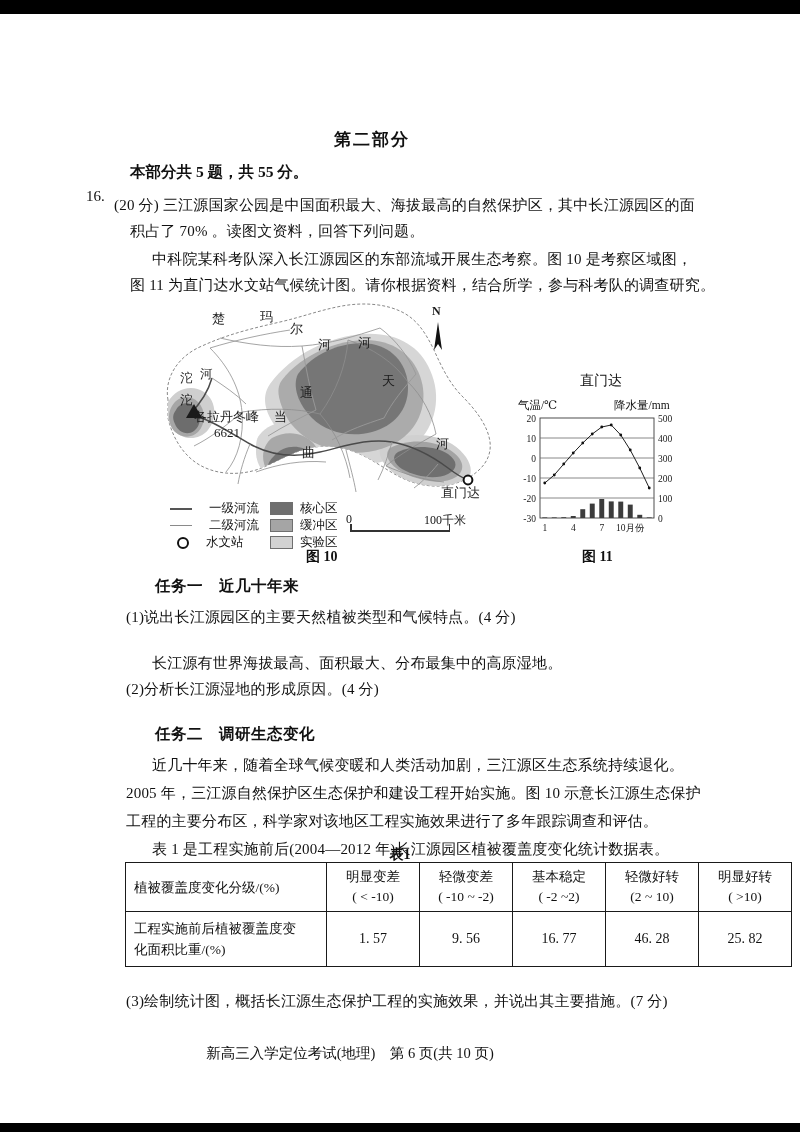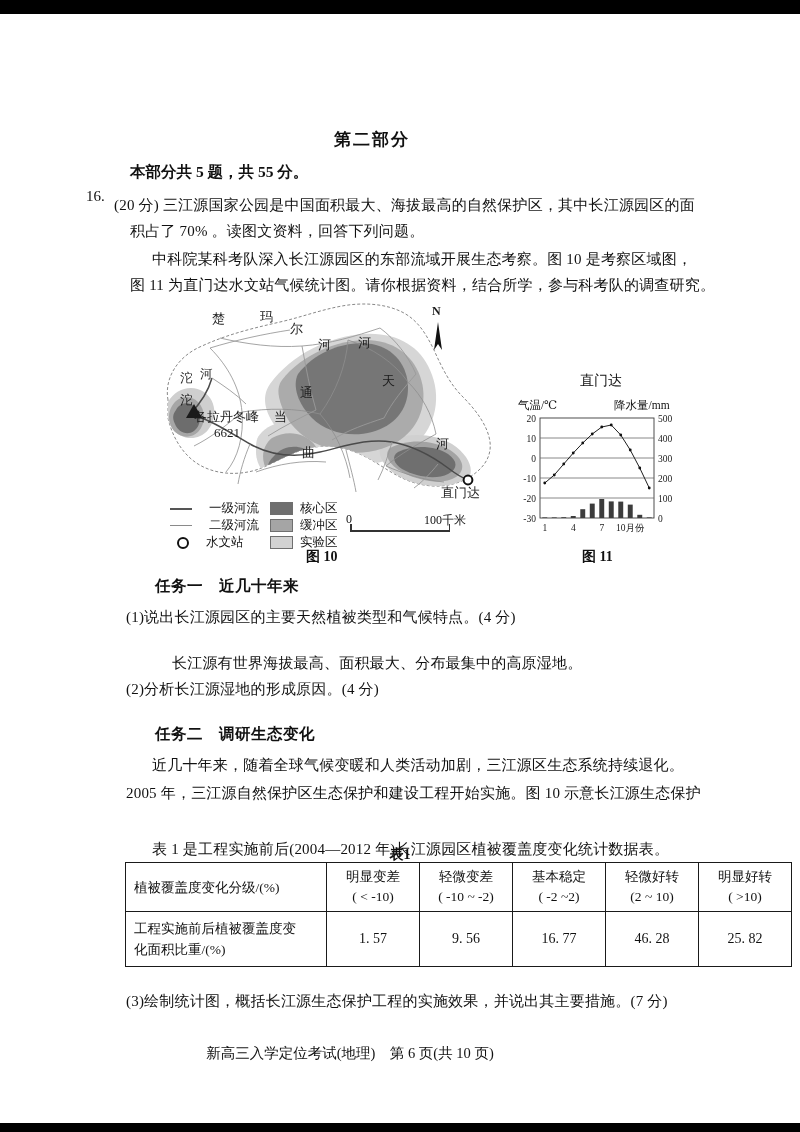--- a/index.html
+++ b/index.html
@@ -65,21 +65,21 @@
   .task-head {
     position: absolute;
     font-size: 15.5px;
     font-weight: bold;
     letter-spacing: 0.5px;
   }
   .task1 { left: 155px; top: 576px; }
   .task2 { left: 155px; top: 724px; }
 
   .p-1 { left: 126px; top: 604px; }
-  .p-wet { left: 152px; top: 650px; margin-left: 20px; }
+  .p-wet { left: 152px; top: 650px; }
   .p-2 { left: 126px; top: 676px; }
 
   .p-t2-l1 { left: 152px; top: 752px; }
   .p-t2-l2 { left: 126px; top: 780px; }
   .p-t2-l3 { left: 126px; top: 808px; }
   .p-t2-l4 { left: 152px; top: 836px; }
 
   .p-3 { left: 126px; top: 988px; }
 
   .table-caption {
@@ -495,20 +495,21 @@
   <div class="fig-cap fig11cap">图 11</div>
 
   <div class="task-head task1">任务一　近几十年来</div>
   <div class="para p-1">(1)说出长江源园区的主要天然植被类型和气候特点。(4 分)</div>
   <div class="para p-wet">长江源有世界海拔最高、面积最大、分布最集中的高原湿地。</div>
   <div class="para p-2">(2)分析长江源湿地的形成原因。(4 分)</div>
 
   <div class="task-head task2">任务二　调研生态变化</div>
   <div class="para p-t2-l1">近几十年来，随着全球气候变暖和人类活动加剧，三江源区生态系统持续退化。</div>
   <div class="para p-t2-l2">2005 年，三江源自然保护区生态保护和建设工程开始实施。图 10 示意长江源生态保护</div>
+  <div class="para p-t2-l3">工程的主要分布区，科学家对该地区工程实施效果进行了多年跟踪调查和评估。</div>
   <div class="para p-t2-l4">表 1 是工程实施前后(2004—2012 年)长江源园区植被覆盖度变化统计数据表。</div>
 
   <div class="table-caption">表1</div>
 
   <table class="data-table">
     <tbody id="table-body">
         <tr>
           <th class="rowhead">植被覆盖度变化分级/(%)</th>
           <th class="colhead"><span>明显变差</span><span class="hdr-line2">( &lt; -10)</span></th>
           <th class="colhead"><span>轻微变差</span><span class="hdr-line2">( -10 ~ -2)</span></th>

